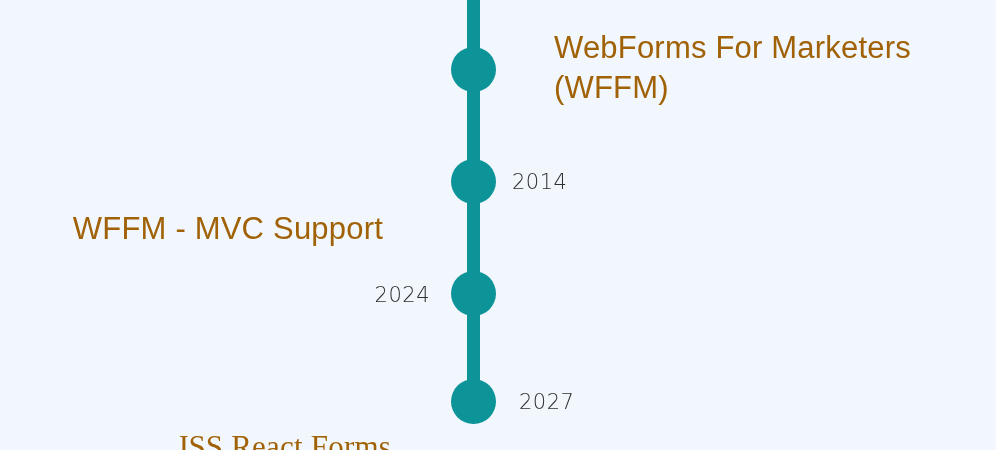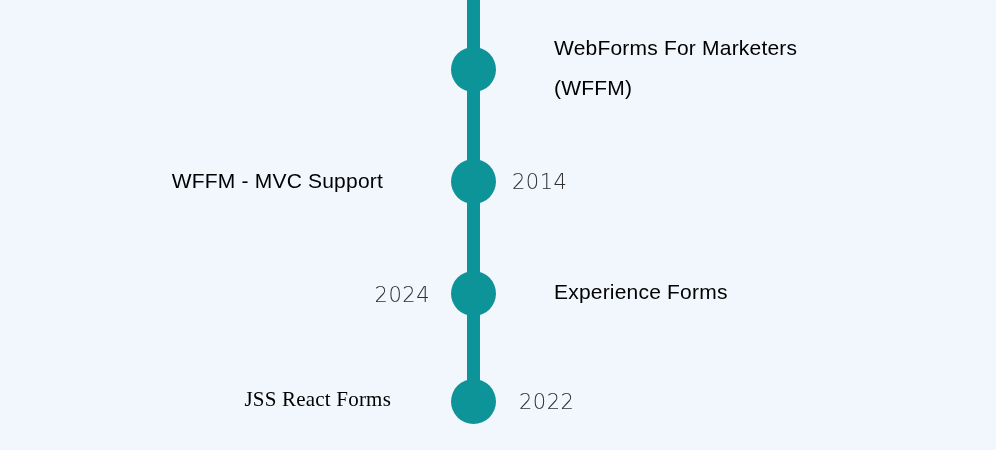--- a/index.html
+++ b/index.html
@@ -63,30 +63,30 @@
   .year-right { text-align: left; }
 
   .year-2009 { left: 330px; top: 61px; width: 100px; }
   .year-2014 { left: 512px; top: 170px; }
   .year-2017 { left: 330px; top: 283px; width: 100px; }
   .year-2019 { left: 519px; top: 390px; }
 
   
   .event {
     position: absolute;
-    color: #000000;
+    color: #a16207;
     font-family: "Liberation Sans", sans-serif;
     font-weight: 400;
-    font-size: 21px;
+    font-size: 31px;
     line-height: 40px;
     letter-spacing: 0.2px;
     white-space: pre-line;
   }
   .event-right { text-align: left; }
-  .event-left  { text-align: right; }
+  .event-left  { text-align: right; margin-top: 48px; }
 
   .event-1 { left: 554px; top: 28px; width: 430px; }
   .event-2 { left: 0px;   top: 161px; width: 383px; }
   .event-3 { left: 554px; top: 272px; width: 430px; }
   .event-4 { left: 8px;   top: 379px; width: 383px; font-family: Liberation Serif, serif; }
 </style>
 </head>
 <body>
 
 <div id="timeline-canvas">
@@ -96,19 +96,18 @@
   <div class="node node-1"></div>
   <div class="event event-right event-1">WebForms For Marketers
 (WFFM)</div>
 
   <div class="node node-2"></div>
   <div class="year year-right year-2014">2014</div>
   <div class="event event-left event-2">WFFM - MVC Support</div>
 
   <div class="node node-3"></div>
   <div class="year year-left year-2017">2024</div>
-  <div class="event event-right event-3">Experience Forms</div>
 
   <div class="node node-4"></div>
-  <div class="year year-right year-2019">2022</div>
+  <div class="year year-right year-2019">2027</div>
   <div class="event event-left event-4">JSS React Forms</div>
 
 </div>
 
 </body></html>

